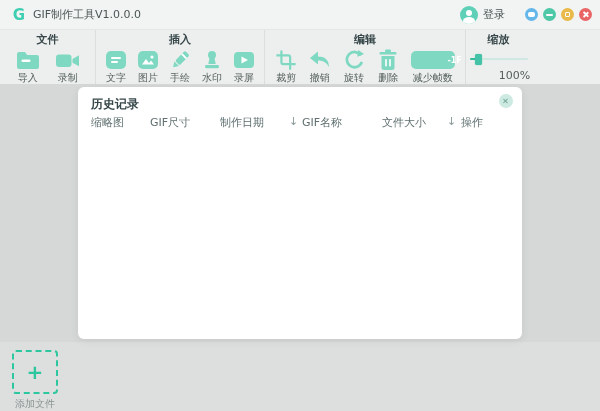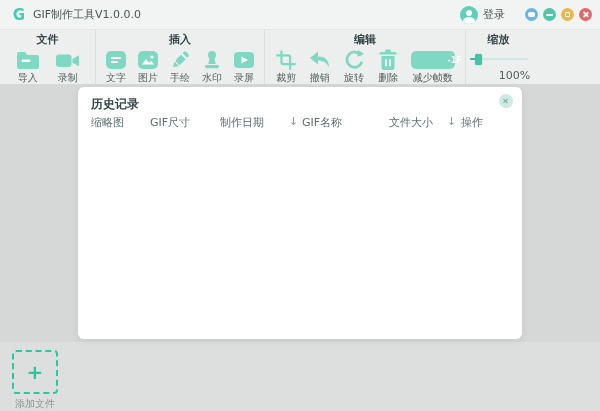--- a/index.html
+++ b/index.html
@@ -304,21 +304,21 @@
   <div class="hp-title">历史记录</div>
   <div class="hp-close">
     <span class="hp-close-x"></span>
   </div>
   <div class="hp-header">
     <span style="left:13px">缩略图</span>
     <span style="left:72px">GIF尺寸</span>
     <span style="left:142px">制作日期</span>
     <span class="arrow" style="left:211px">↓</span>
     <span style="left:224px">GIF名称</span>
-    <span style="left:311px">文件大小</span>
+    <span style="left:304px">文件大小</span>
     <span class="arrow" style="left:369px">↓</span>
     <span style="left:383px">操作</span>
   </div>
   <div class="hp-body"></div>
 </div>
 
 <div class="add-box">
   <span class="add-plus">+</span>
 </div>
 <div class="add-label">添加文件</div>

